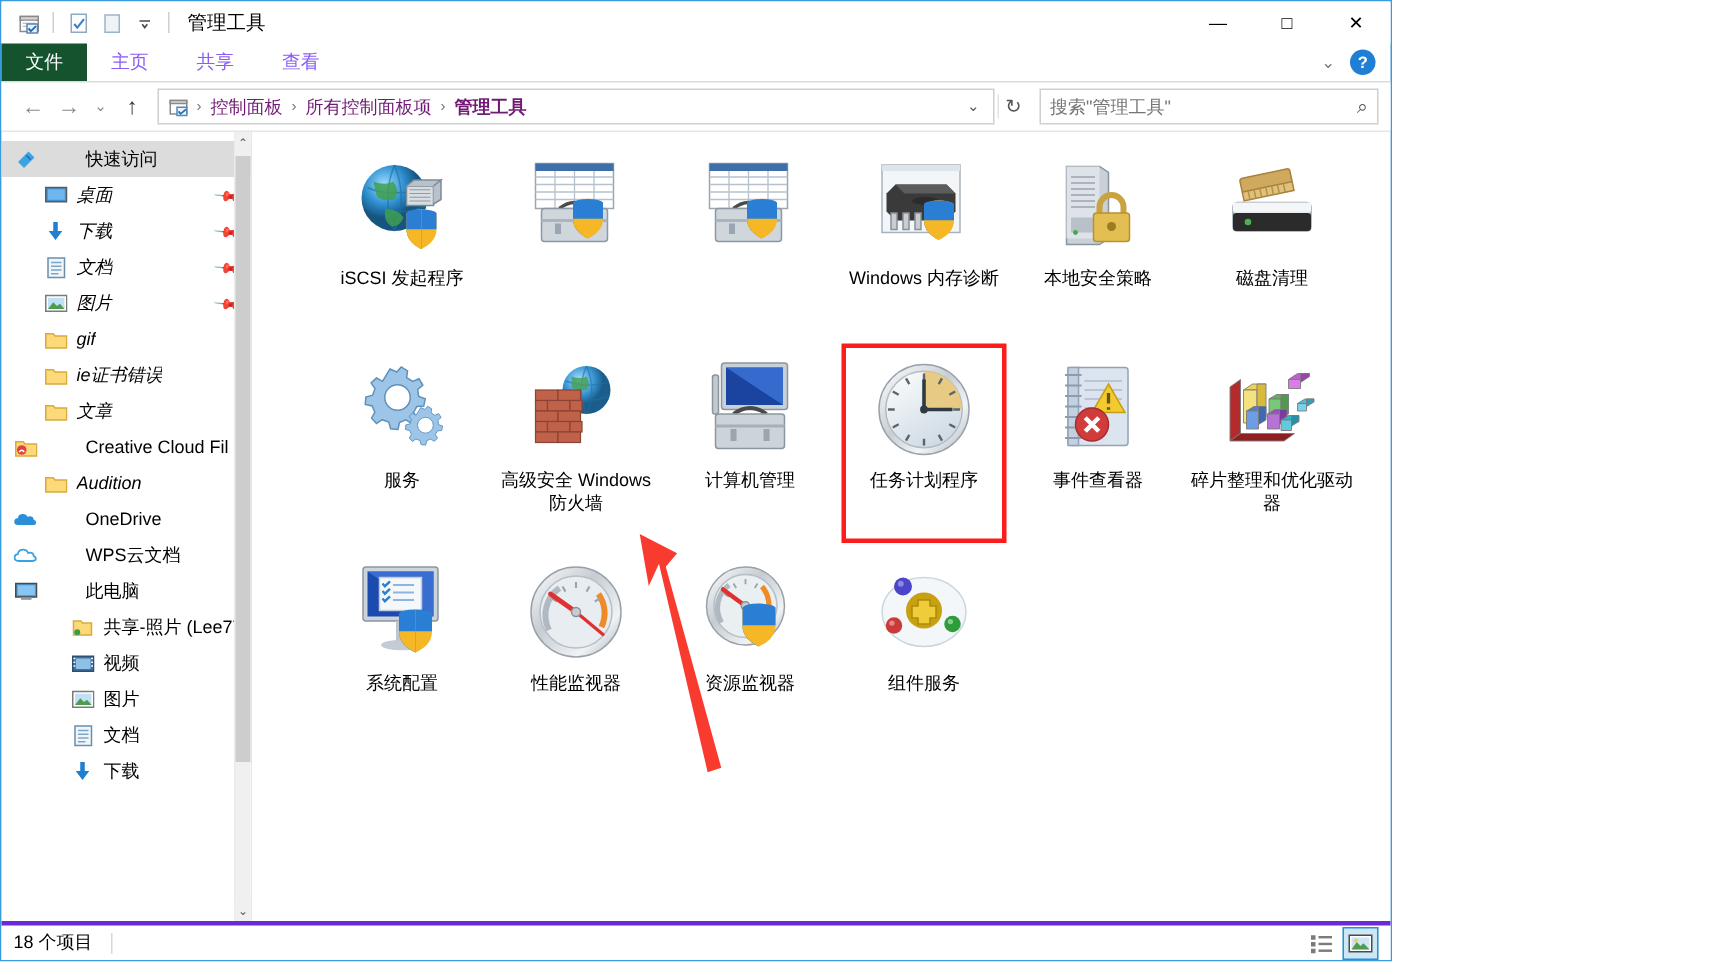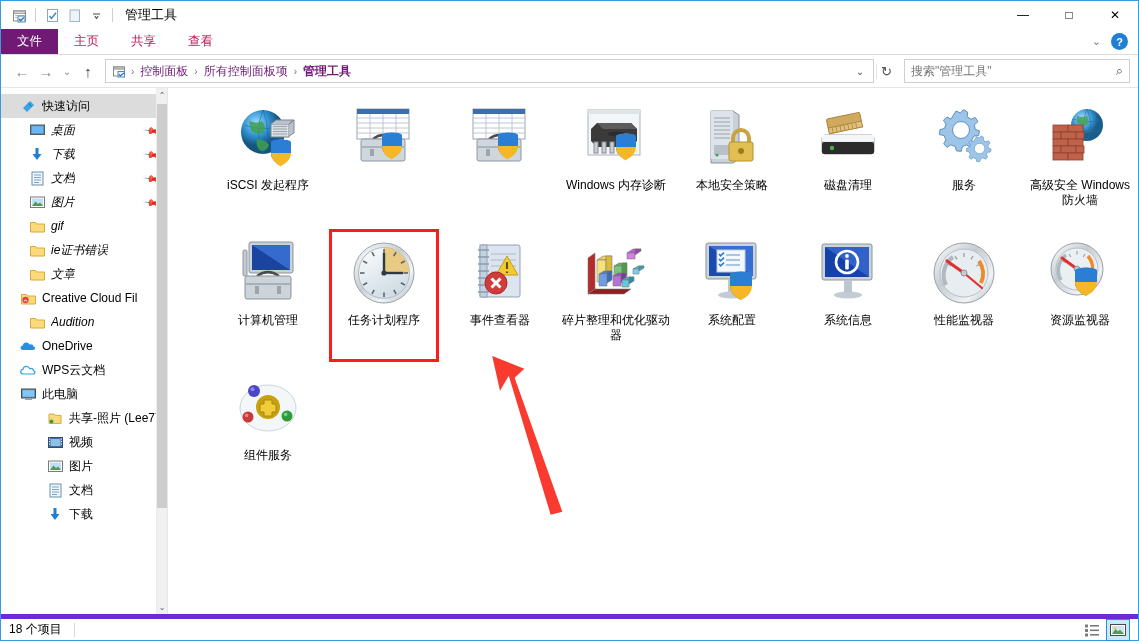--- a/index.html
+++ b/index.html
@@ -3,21 +3,21 @@
 <meta charset="utf-8">
 <style>
   * { box-sizing: border-box; margin: 0; padding: 0; }
   body {
     width: 1139px; height: 641px;
     font-family: "Liberation Sans", "DejaVu Sans", sans-serif;
     background: #ffffff;
     overflow: hidden;
   }
   .window {
-    width: 1139px; height: 641px;
+    width: 928px; height: 641px;
     border: 1px solid #3a9bdc;
     background: #fff;
     display: flex; flex-direction: column;
     position: relative;
   }
   
   .titlebar {
     height: 28px; background: #fff;
     display: flex; align-items: center;
     flex: 0 0 28px;
@@ -41,23 +41,23 @@
   }
   
   .ribbon {
     height: 26px; flex: 0 0 26px;
     display: flex; align-items: stretch;
     border-bottom: 1px solid #dcdcdc;
     position: relative;
   }
   .tab {
     padding: 0 16px; display: flex; align-items: center;
-    font-size: 12.5px; color: #be185d; cursor: default;
-  }
-  .tab.file { background: #701a75; color: #fff; font-weight: normal; }
+    font-size: 12.5px; color: #8b5cf6; cursor: default;
+  }
+  .tab.file { background: #14532d; color: #fff; font-weight: normal; }
   .ribbon-right {
     margin-left: auto; display: flex; align-items: center;
     gap: 10px; padding-right: 10px;
   }
   .chev-down { font-size: 11px; color: #7a7a7a; }
   .help-btn {
     width: 17px; height: 17px; border-radius: 50%;
     background: #1f7fd4; color: #fff; font-size: 11px;
     display: flex; align-items: center; justify-content: center;
     font-weight: bold;
@@ -113,21 +113,21 @@
     height: 24px; display: flex; align-items: center;
     padding-right: 8px; font-size: 12px; color: #000;
     white-space: nowrap; position: relative;
   }
   .nav-item.selected { background: #dcdcdc; }
   .nav-item .ic {
     width: 16px; height: 16px; margin-right: 6px;
     flex: 0 0 16px; display:flex; align-items:center; justify-content:center;
     position: relative;
   }
-  .lvl0 { padding-left: 19px; }
+  .lvl0 { padding-left: 8px; gap: 26px; }
   .lvl1 { padding-left: 28px; font-style: italic; }
   .lvl2 { padding-left: 46px; }
   .pin {
     margin-left: auto; color: #9a9a9a; font-size: 11px;
     transform: rotate(45deg);
   }
   .nav-label { overflow: hidden; text-overflow: clip; }
   
   .sb-scroll {
     position: absolute; right: 0; top: 0; width: 11px; height: 100%;
@@ -181,21 +181,21 @@
     pointer-events: none;
   }
   
   .arrow-overlay {
     position: absolute; pointer-events: none;
     left: 0; top: 0; width: 100%; height: 100%;
   }
   
   .statusbar {
     height: 26px; flex: 0 0 26px;
-    border-top: 5px solid #6d28d9;
+    border-top: 3px solid #6d28d9;
     display: flex; align-items: center;
     padding: 0 8px; background: #fff;
   }
   .status-text { font-size: 12px; color: #000; }
   .status-divider { width: 1px; height: 14px; background: #d8d8d8; margin-left: 12px; }
   .view-btns { margin-left: auto; display: flex; gap: 2px; }
   .view-btn {
     width: 24px; height: 22px; display: flex;
     align-items: center; justify-content: center;
     border: 1px solid transparent;
@@ -822,37 +822,20 @@
                   <path d="M0 4 q11 -5 22 0 v12 q0 9 -11 14 q-11 -5 -11 -14 Z" fill="#f5b726"></path>
                   <path d="M11 1.4 q-9 0 -11 2.6 v12 q0 9 11 14 Z" fill="#2a7fd4"></path>
                   <path d="M11 1.4 q9 0 11 2.6 v11.9 h-11 Z" fill="#2a7fd4"></path>
                   <path d="M0 15.9 h11 V30 Q0 25 0 15.9 Z" fill="#f5b726"></path>
                 </g>
             </svg>
           </div>
           <div class="caption">系统配置</div>
         </div>
 
-        <div class="tile">
-          <div class="glyph">
-            <svg width="66" height="66" viewBox="0 0 66 66">
-              <g transform="translate(7,4)">
-                <rect x="0" y="0" width="50" height="36" rx="2" fill="#ccd4db" stroke="#8c959d"></rect>
-                <rect x="3" y="3" width="44" height="30" fill="#1542a8"></rect>
-                <path d="M3 3 L47 33 V3 Z" fill="#3f6fd6" opacity=".7"></path>
-                <circle cx="25" cy="18" r="11" fill="none" stroke="#fff" stroke-width="2.6"></circle>
-                <circle cx="25" cy="12" r="1.9" fill="#fff"></circle>
-                <rect x="23.2" y="15.5" width="3.6" height="10" rx="1.2" fill="#fff"></rect>
-              </g>
-              <ellipse cx="33" cy="55" rx="14" ry="3.5" fill="#c3ccd4"></ellipse>
-              <rect x="29" y="40" width="8" height="13" fill="#bcc6ce"></rect>
-            </svg>
-          </div>
-          <div class="caption">系统信息</div>
-        </div>
 
         <div class="tile">
           <div class="glyph">
             <svg width="66" height="66" viewBox="0 0 66 66">
               <defs>
                 <linearGradient id="gaugeRim" x1="0" y1="0" x2="1" y2="1">
                   <stop offset="0%" stop-color="#ffffff"></stop>
                     <stop offset="40%" stop-color="#c6ccd2"></stop>
                   <stop offset="75%" stop-color="#f0f3f5"></stop>
                     <stop offset="100%" stop-color="#a4adb5"></stop>

